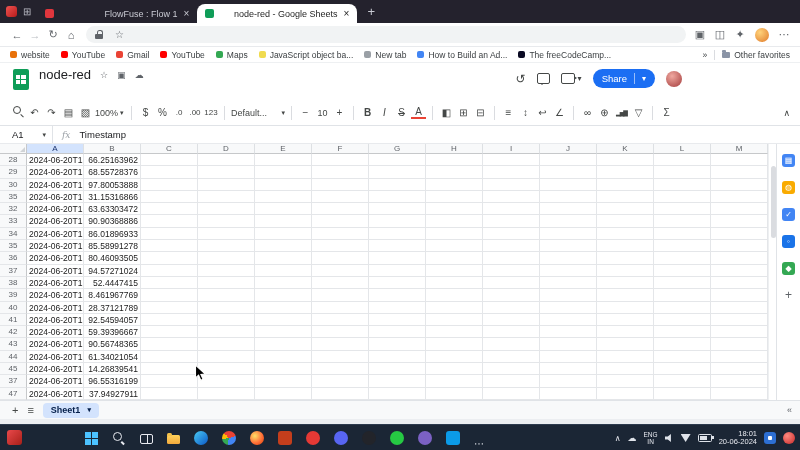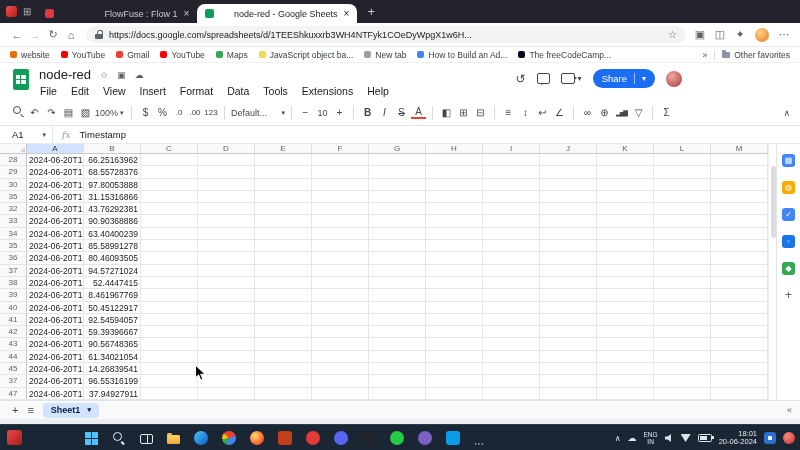--- a/index.html
+++ b/index.html
@@ -182,21 +182,20 @@
       </div>
   </div>
 
   <div class="navbar">
     <span class="nav-icon">←</span>
     <span class="nav-icon dim">→</span>
     <span class="nav-icon">↻</span>
     <span class="nav-icon">⌂</span>
     <div class="addressbar">
       <span class="css-lock"></span>
-      <span class="url">https://docs.google.com/spreadsheets/d/1TEEShkuxxrb3WH4NTFyk1COeDyWpgX1w6H...</span>
       <span class="field-star">☆</span>
     </div>
     <div class="nav-right">
       <span class="nav-icon">▣</span>
       <span class="nav-icon">◫</span>
       <span class="nav-icon">✦</span>
       <span class="avatar-sm"></span>
       <span class="nav-icon">⋯</span>
     </div>
   </div>
@@ -251,31 +250,20 @@
   </div>
 
   <div class="sheets-header">
     <span class="sheets-logo"></span>
     <div class="title-row">
       <span class="doc-title">node-red</span>
       <span class="title-ico">☆</span>
       <span class="title-ico">▣</span>
       <span class="title-ico">☁</span>
     </div>
-    <div class="menus" id="menus">
-        <span class="menu-item">File</span>
-        <span class="menu-item">Edit</span>
-        <span class="menu-item">View</span>
-        <span class="menu-item">Insert</span>
-        <span class="menu-item">Format</span>
-        <span class="menu-item">Data</span>
-        <span class="menu-item">Tools</span>
-        <span class="menu-item">Extensions</span>
-        <span class="menu-item">Help</span>
-      </div>
     <div class="hdr-right">
       <span class="hdr-ico">↺</span>
       <span class="icon-bubble"></span>
       <span class="cam-wrap">
         <span class="icon-cam"></span>
         <span class="cam-caret">▾</span>
       </span>
       <span class="share-btn">
         <span>Share</span>
         <span class="share-div"></span>
@@ -422,21 +410,21 @@
           <div class="cell"></div>
           <div class="cell"></div>
           <div class="cell"></div>
           <div class="cell"></div>
           <div class="cell"></div>
           <div class="cell"></div>
         </div>
         <div class="grow">
           <div class="rnum">32</div>
           <div class="cell a">2024-06-20T12:</div>
-          <div class="cell b">43.76292381</div>
+          <div class="cell b">63.63303472</div>
           <div class="cell"></div>
           <div class="cell"></div>
           <div class="cell"></div>
           <div class="cell"></div>
           <div class="cell"></div>
           <div class="cell"></div>
           <div class="cell"></div>
           <div class="cell"></div>
           <div class="cell"></div>
           <div class="cell"></div>
@@ -454,21 +442,21 @@
           <div class="cell"></div>
           <div class="cell"></div>
           <div class="cell"></div>
           <div class="cell"></div>
           <div class="cell"></div>
           <div class="cell"></div>
         </div>
         <div class="grow">
           <div class="rnum">34</div>
           <div class="cell a">2024-06-20T12:</div>
-          <div class="cell b">63.40400239</div>
+          <div class="cell b">86.01896933</div>
           <div class="cell"></div>
           <div class="cell"></div>
           <div class="cell"></div>
           <div class="cell"></div>
           <div class="cell"></div>
           <div class="cell"></div>
           <div class="cell"></div>
           <div class="cell"></div>
           <div class="cell"></div>
           <div class="cell"></div>
@@ -550,21 +538,21 @@
           <div class="cell"></div>
           <div class="cell"></div>
           <div class="cell"></div>
           <div class="cell"></div>
           <div class="cell"></div>
           <div class="cell"></div>
         </div>
         <div class="grow">
           <div class="rnum">40</div>
           <div class="cell a">2024-06-20T12:</div>
-          <div class="cell b">50.45122917</div>
+          <div class="cell b">28.37121789</div>
           <div class="cell"></div>
           <div class="cell"></div>
           <div class="cell"></div>
           <div class="cell"></div>
           <div class="cell"></div>
           <div class="cell"></div>
           <div class="cell"></div>
           <div class="cell"></div>
           <div class="cell"></div>
           <div class="cell"></div>

